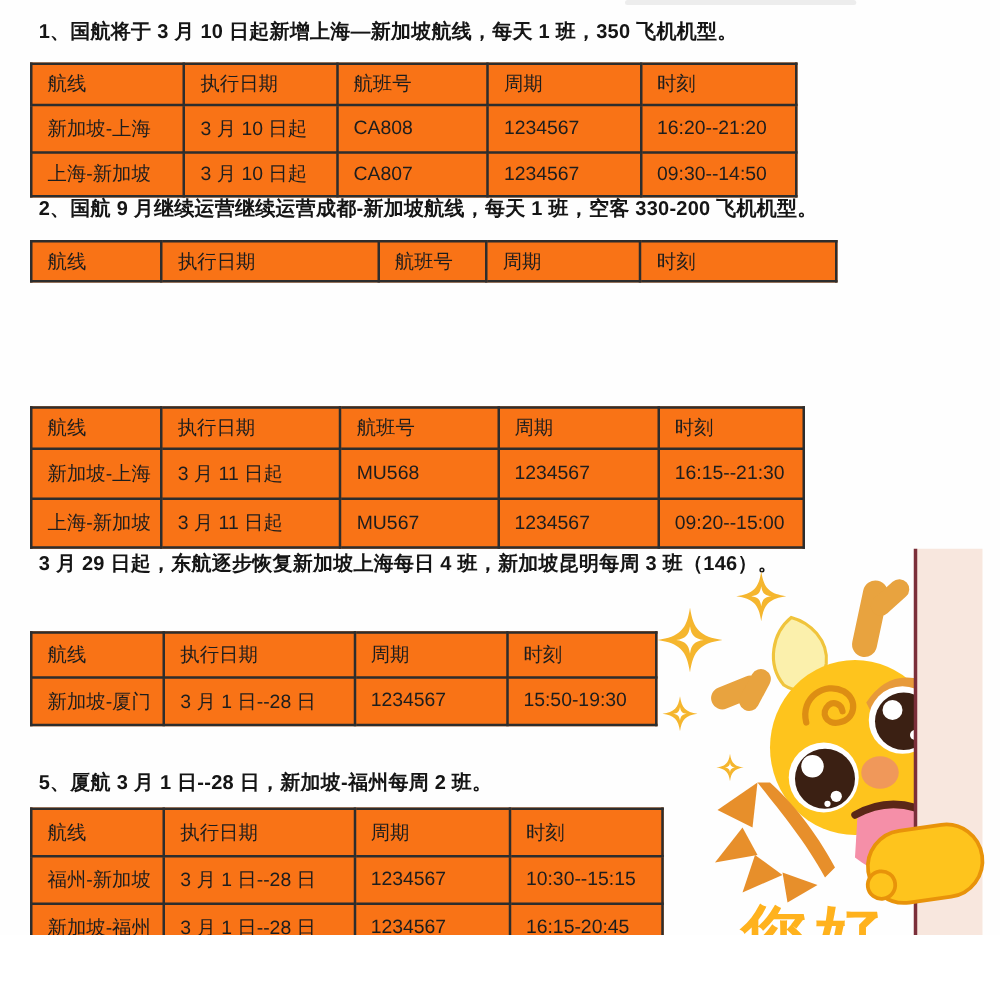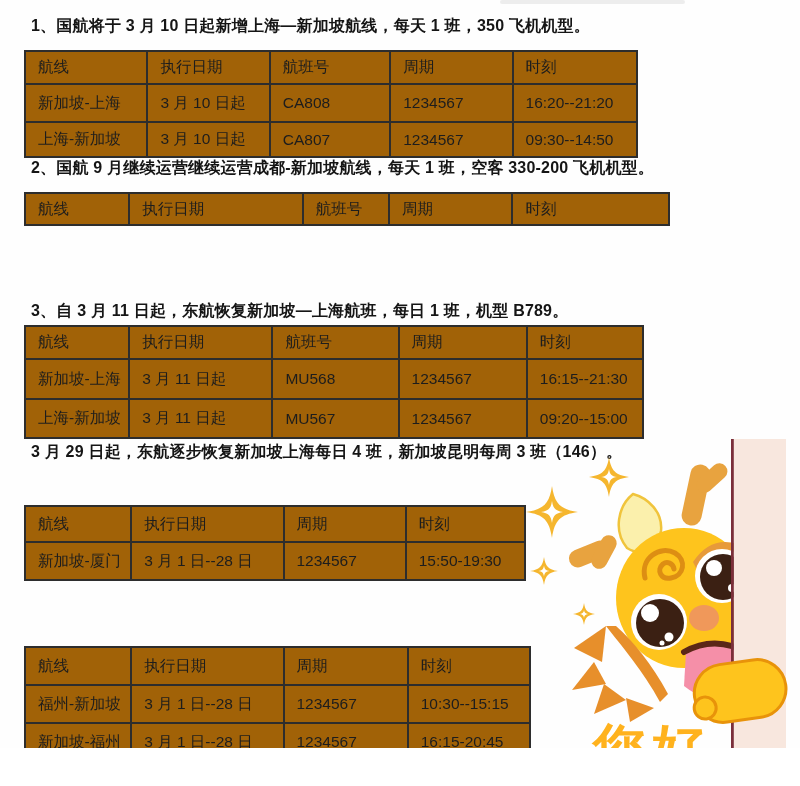--- a/index.html
+++ b/index.html
@@ -9,21 +9,21 @@
     background:#ffffff;
   }
   .page{position:relative;width:800px;height:748px;background:#fefefe;overflow:hidden;}
   .para{
     position:absolute;left:31px;
     font-size:16px;font-weight:700;color:#151515;
     line-height:20px;white-space:nowrap;letter-spacing:.2px;
   }
   .ftable{
     position:absolute;border-collapse:collapse;table-layout:fixed;
-    background:#a16207;font-size:15.5px;font-weight:500;color:#1d1d1d;
+    background:#f97316;font-size:15.5px;font-weight:500;color:#1d1d1d;
   }
   .ftable th,.ftable td{
     border:2px solid #2d2d2d;padding:0 2px 0 12px;text-align:left;
     vertical-align:middle;font-weight:500;white-space:nowrap;overflow:hidden;
   }
   .mascot-svg{position:absolute;left:515px;top:430px;width:285px;height:356px;}
   .scan-artifact{
     position:absolute;left:500px;top:0;width:185px;height:4px;
     background:#d9d9d9;opacity:.45;border-radius:2px;
   }
@@ -82,21 +82,20 @@
         <tr style="height:32px">
       <th>航线</th>
       <th>执行日期</th>
       <th>航班号</th>
       <th>周期</th>
       <th>时刻</th>
     </tr>
   </tbody>
     </table>
 
-  <div class="para" style="top:301px">3、自 3 月 11 日起，东航恢复新加坡—上海航班，每日 1 班，机型 B789。</div>
   <table class="ftable" style="left:24px;top:325px;width:620px">
     <colgroup>
         <col style="width:104px">
         <col style="width:143px">
         <col style="width:126px">
         <col style="width:128px">
         <col style="width:116px">
       </colgroup>
     <tbody>
         <tr style="height:33px">
@@ -140,20 +139,21 @@
     </tr>
     <tr style="height:38px">
       <td>新加坡-厦门</td>
       <td>3 月 1 日--28 日</td>
       <td>1234567</td>
       <td>15:50-19:30</td>
     </tr>
   </tbody>
     </table>
 
+  <div class="para" style="top:617px">5、厦航 3 月 1 日--28 日，新加坡-福州每周 2 班。</div>
   <table class="ftable" style="left:24px;top:646px;width:507px">
     <colgroup>
         <col style="width:106px">
         <col style="width:152px">
         <col style="width:124px">
         <col style="width:122px">
       </colgroup>
     <tbody>
         <tr style="height:38px">
       <th>航线</th>

